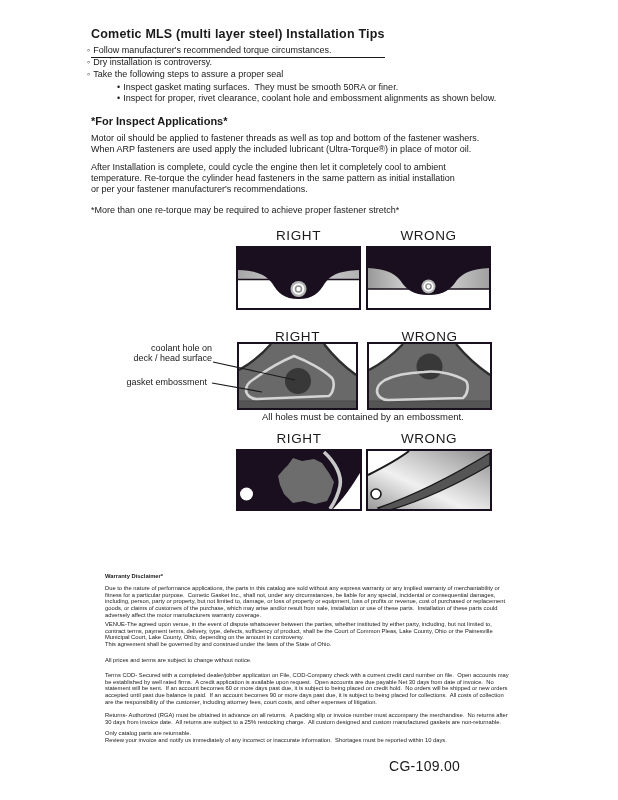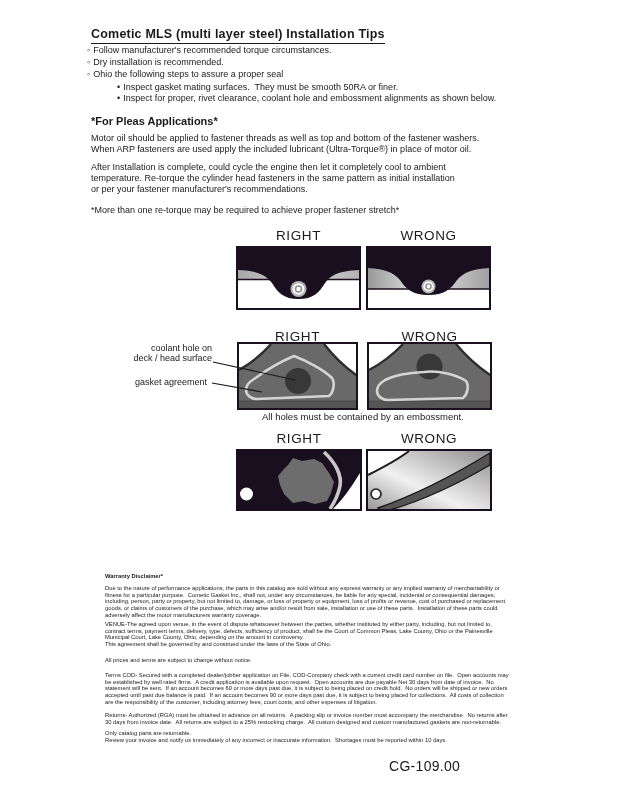--- a/index.html
+++ b/index.html
@@ -5,21 +5,21 @@
   html,body{margin:0;padding:0;background:#888;}
   .page{
     position:relative;width:618px;height:800px;background:#ffffff;
     font-family:"Liberation Sans", sans-serif;color:#1a1a1a;overflow:hidden;
     margin:0 auto;
   }
   .abs{position:absolute;}
   .pre{white-space:pre;}
   .doc-title{
     font-size:12.5px;font-weight:bold;letter-spacing:.2px;
-    border-bottom:1.6px solid #1a1a1a;padding-bottom:2px;display:inline-block;
+    border-bottom:1.6px solid #1a1a1a;padding-bottom:16px;display:inline-block;
   }
   .bullet{font-size:9px;line-height:11px;}
   .bullet .mk{display:inline-block;margin-right:3px;}
   .body-txt{font-size:9px;line-height:11px;}
   .sec-head{font-size:11px;font-weight:bold;}
   .fig-label{font-size:13.5px;letter-spacing:.6px;text-align:center;}
   .fig-caption{font-size:9.5px;line-height:10.5px;}
   .ann{font-size:9px;line-height:10px;text-align:right;}
   .warr{font-size:5.8px;line-height:6.7px;letter-spacing:0;}
   .warr-head{font-size:5.8px;font-weight:bold;}
@@ -29,26 +29,26 @@
 </head>
 <body>
 
 <div class="page">
 
   <div class="abs" style="left:91px;top:24px;">
     <span class="doc-title">Cometic MLS (multi layer steel) Installation Tips</span>
   </div>
 
   <div class="abs bullet pre" style="left:87px;top:45px;"><span class="mk">◦</span><span>Follow manufacturer's recommended torque circumstances.</span></div>
-  <div class="abs bullet pre" style="left:87px;top:57px;"><span class="mk">◦</span><span>Dry installation is recommended.</span></div>
-  <div class="abs bullet pre" style="left:87px;top:69px;"><span class="mk">◦</span><span>Ohio the following steps to assure a proper seal</span></div>
+  <div class="abs bullet pre" style="left:87px;top:57px;"><span class="mk">◦</span><span>Dry installation is controversy.</span></div>
+  <div class="abs bullet pre" style="left:87px;top:69px;"><span class="mk">◦</span><span>Take the following steps to assure a proper seal</span></div>
   <div class="abs bullet pre" style="left:117px;top:82px;"><span class="mk">•</span><span>Inspect gasket mating surfaces.  They must be smooth 50RA or finer.</span></div>
   <div class="abs bullet pre" style="left:117px;top:93px;"><span class="mk">•</span><span>Inspect for proper, rivet clearance, coolant hole and embossment alignments as shown below.</span></div>
 
-  <div class="abs sec-head" style="left:91px;top:115px;">*For Pleas Applications*</div>
+  <div class="abs sec-head" style="left:91px;top:115px;">*For Inspect Applications*</div>
   <div class="abs body-txt pre" style="left:91px;top:133px;">Motor oil should be applied to fastener threads as well as top and bottom of the fastener washers.
 When ARP fasteners are used apply the included lubricant (Ultra-Torque®) in place of motor oil.</div>
   <div class="abs body-txt pre" style="left:91px;top:162px;">After Installation is complete, could cycle the engine then let it completely cool to ambient
 temperature. Re-torque the cylinder head fasteners in the same pattern as initial installation
 or per your fastener manufacturer's recommendations.</div>
   <div class="abs body-txt pre" style="left:91px;top:205px;">*More than one re-torque may be required to achieve proper fastener stretch*</div>
 
   <div class="abs fig-label" style="left:236px;top:228px;width:125px;">RIGHT</div>
   <div class="abs fig-label" style="left:366px;top:228px;width:125px;">WRONG</div>
 
@@ -91,21 +91,21 @@
     </g>
     <rect x="1" y="1" width="123" height="62" fill="none" stroke="#190f1e" stroke-width="2"></rect>
   </svg>
 
 
   <div class="abs fig-label" style="left:237px;top:329px;width:121px;">RIGHT</div>
   <div class="abs fig-label" style="left:367px;top:329px;width:125px;">WRONG</div>
 
   <div class="abs ann pre" style="left:80px;top:343px;width:132px;">coolant hole on
 deck / head surface</div>
-  <div class="abs ann pre" style="left:80px;top:377px;width:127px;">gasket agreement</div>
+  <div class="abs ann pre" style="left:80px;top:377px;width:127px;">gasket embossment</div>
 
   <svg class="abs" style="left:237px;top:342px;" width="121" height="68" viewBox="0 0 121 68">
     <rect width="121" height="68" fill="#696969"></rect>
     <rect x="2" y="59" width="117" height="7" fill="#555555"></rect>
     <line x1="2" y1="59" x2="119" y2="59" stroke="#4a4a4a" stroke-width="1"></line>
     <path d="M2,2 L34,2 Q20,18 2,28 Z" fill="#ffffff"></path>
     <path d="M34,2 Q20,18 2,28" fill="none" stroke="#2d2d2d" stroke-width="2.4"></path>
     <path d="M119,2 L87,2 Q101,20 119,33 Z" fill="#ffffff"></path>
     <path d="M87,2 Q101,20 119,33" fill="none" stroke="#2d2d2d" stroke-width="2.4"></path>
     <path d="M57,14 C70,19 87,28 95,36 C98,40 97,50 92,54 L20,57 C14,57 9,53 9,48 C9,44 12,40 17,37 C28,29 45,19 57,14 Z" fill="none" stroke="#d4d4d4" stroke-width="2.6" stroke-linejoin="round"></path>

